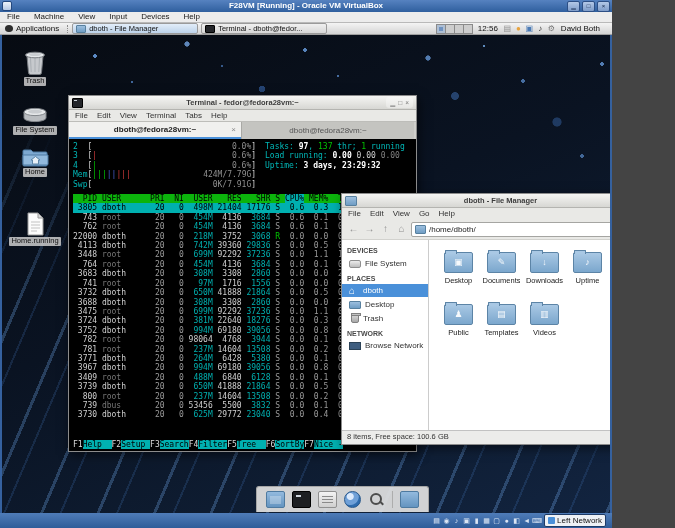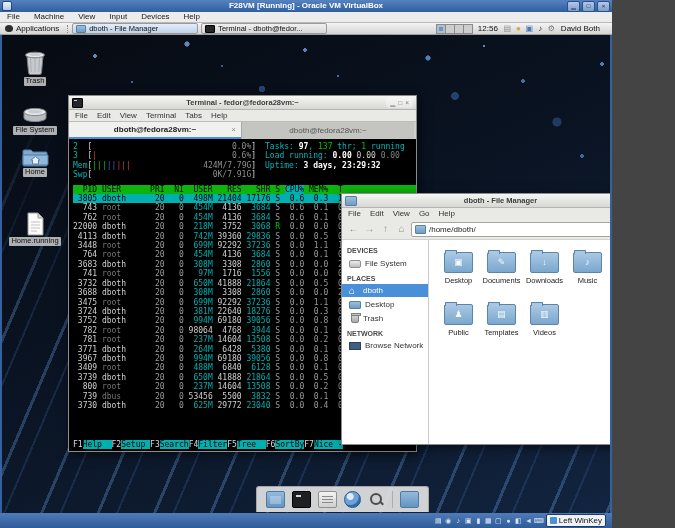--- a/index.html
+++ b/index.html
@@ -282,20 +282,21 @@
       <div class="tab inactive">
         <span>dboth@fedora28vm:~</span>
       </div>
     </div>
     <div class="tcontent">
       <div class="htop">
         <div class="htop-head">
           <div class="hmeters">
               <div class="hline"><span style="color: rgb(0, 183, 183);">2  </span><span style="color: rgb(214, 214, 214);">[</span><span>                             </span><span style="color: rgb(143, 143, 143);">0.0%</span><span style="color: rgb(214, 214, 214);">]</span></div>
               <div class="hline"><span style="color: rgb(0, 183, 183);">3  </span><span style="color: rgb(214, 214, 214);">[</span><span style="color: rgb(204, 58, 58);">|</span><span>                            </span><span style="color: rgb(143, 143, 143);">0.6%</span><span style="color: rgb(214, 214, 214);">]</span></div>
+              <div class="hline"><span style="color: rgb(0, 183, 183);">4  </span><span style="color: rgb(214, 214, 214);">[</span><span style="color: rgb(0, 196, 0);">|</span><span>                            </span><span style="color: rgb(143, 143, 143);">0.6%</span><span style="color: rgb(214, 214, 214);">]</span></div>
               <div class="hline"><span style="color: rgb(0, 183, 183);">Mem</span><span style="color: rgb(214, 214, 214);">[</span><span style="color: rgb(0, 196, 0);">|</span><span style="color: rgb(0, 196, 0);">|</span><span style="color: rgb(0, 196, 0);">|</span><span style="color: rgb(74, 95, 208);">|</span><span style="color: rgb(74, 95, 208);">|</span><span style="color: rgb(204, 58, 58);">|</span><span style="color: rgb(204, 58, 58);">|</span><span style="color: rgb(204, 58, 58);">|</span><span>               </span><span style="color: rgb(143, 143, 143);">424M/7.79G</span><span style="color: rgb(214, 214, 214);">]</span></div>
               <div class="hline"><span style="color: rgb(0, 183, 183);">Swp</span><span style="color: rgb(214, 214, 214);">[</span><span>                         </span><span style="color: rgb(143, 143, 143);">0K/7.91G</span><span style="color: rgb(214, 214, 214);">]</span></div>
             </div>
           <div>
               <div class="hline"><span style="color: rgb(0, 183, 183);">Tasks: </span><span style="color: rgb(255, 255, 255); font-weight: bold;">97</span><span style="color: rgb(0, 183, 183);">, </span><span style="color: rgb(0, 196, 0);">137</span><span style="color: rgb(0, 183, 183);"> thr; </span><span style="color: rgb(0, 196, 0);">1</span><span style="color: rgb(0, 183, 183);"> running</span></div>
               <div class="hline"><span style="color: rgb(0, 183, 183);">Load running: </span><span style="color: rgb(255, 255, 255); font-weight: bold;">0.00 </span><span style="color: rgb(207, 207, 207);">0.00 </span><span style="color: rgb(128, 128, 128);">0.00</span></div>
               <div class="hline"><span style="color: rgb(0, 183, 183);">Uptime: </span><span style="color: rgb(255, 255, 255); font-weight: bold;">3 days, 23:29:32</span></div>
             </div>
         </div>
         <div class="hspace"></div>
@@ -407,21 +408,21 @@
           <div class="fitem">
             <div class="bigfolder">
               <span class="emblem">↓</span>
             </div>
             <div class="flabel">Downloads</div>
           </div>
           <div class="fitem">
             <div class="bigfolder">
               <span class="emblem">♪</span>
             </div>
-            <div class="flabel">Music</div>
+            <div class="flabel">Uptime</div>
           </div>
           <div class="fitem">
             <div class="bigfolder">
               <span class="emblem">◎</span>
             </div>
             <div class="flabel">Network</div>
           </div>
           <div class="fitem">
             <div class="bigfolder">
               <span class="emblem">♟</span>
@@ -435,34 +436,35 @@
             <div class="flabel">Templates</div>
           </div>
           <div class="fitem">
             <div class="bigfolder">
               <span class="emblem">▥</span>
             </div>
             <div class="flabel">Videos</div>
           </div>
         </div>
     </div>
+    <div class="fm-status">8 items, Free space: 100.6 GB</div>
   </div>
 
   <div class="vb-statusbar">
     <span class="sicons">
         <span class="sic">▤</span>
         <span class="sic">◉</span>
         <span class="sic">♪</span>
         <span class="sic">▣</span>
         <span class="sic">▮</span>
         <span class="sic">▦</span>
         <span class="sic">▢</span>
         <span class="sic">●</span>
         <span class="sic">◧</span>
         <span class="sic">◄</span>
         <span class="sic">⌨</span>
       </span>
     <span class="hostkey">
       <span class="hk-ic"></span>
-      <span>Left WinKey</span>
+      <span>Left Network</span>
     </span>
   </div>
 </div>
 
 </body></html>

